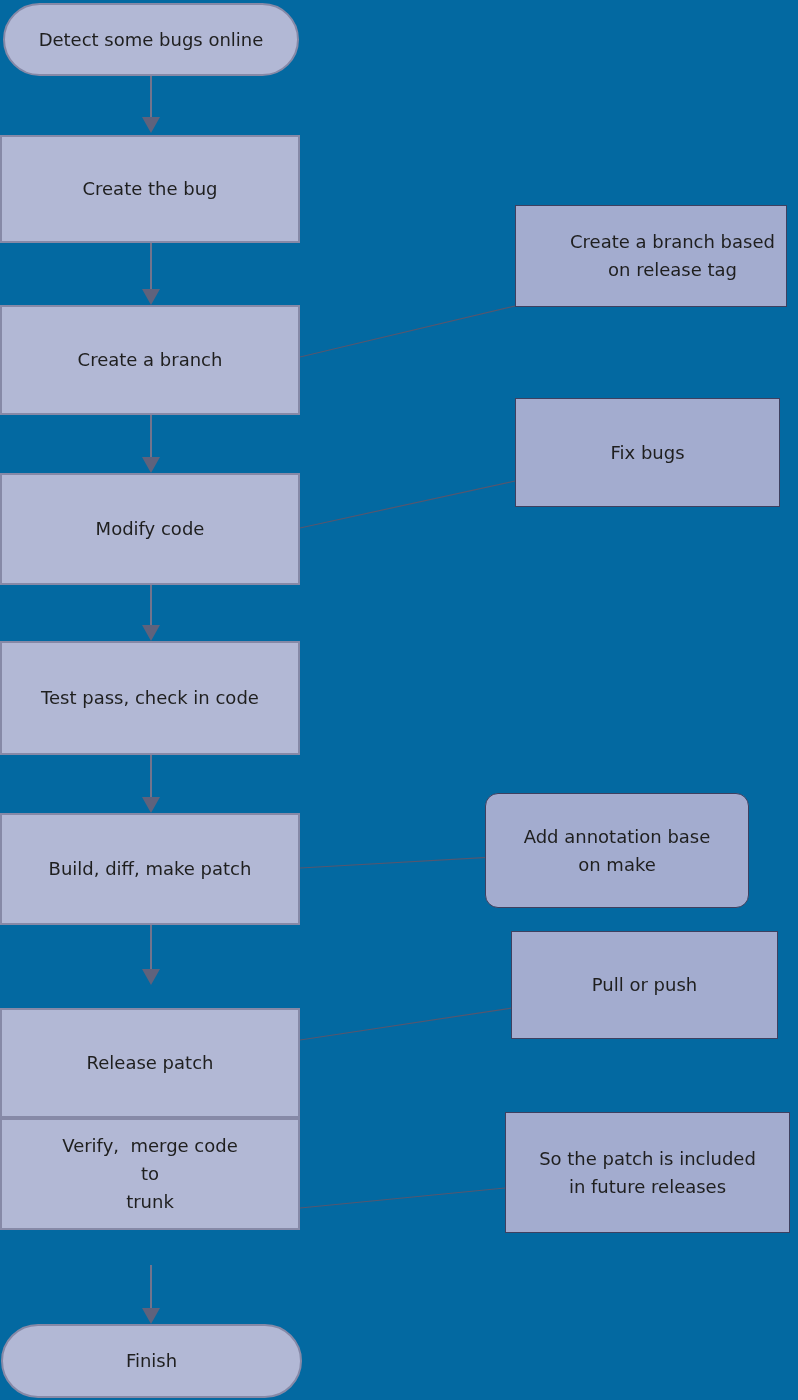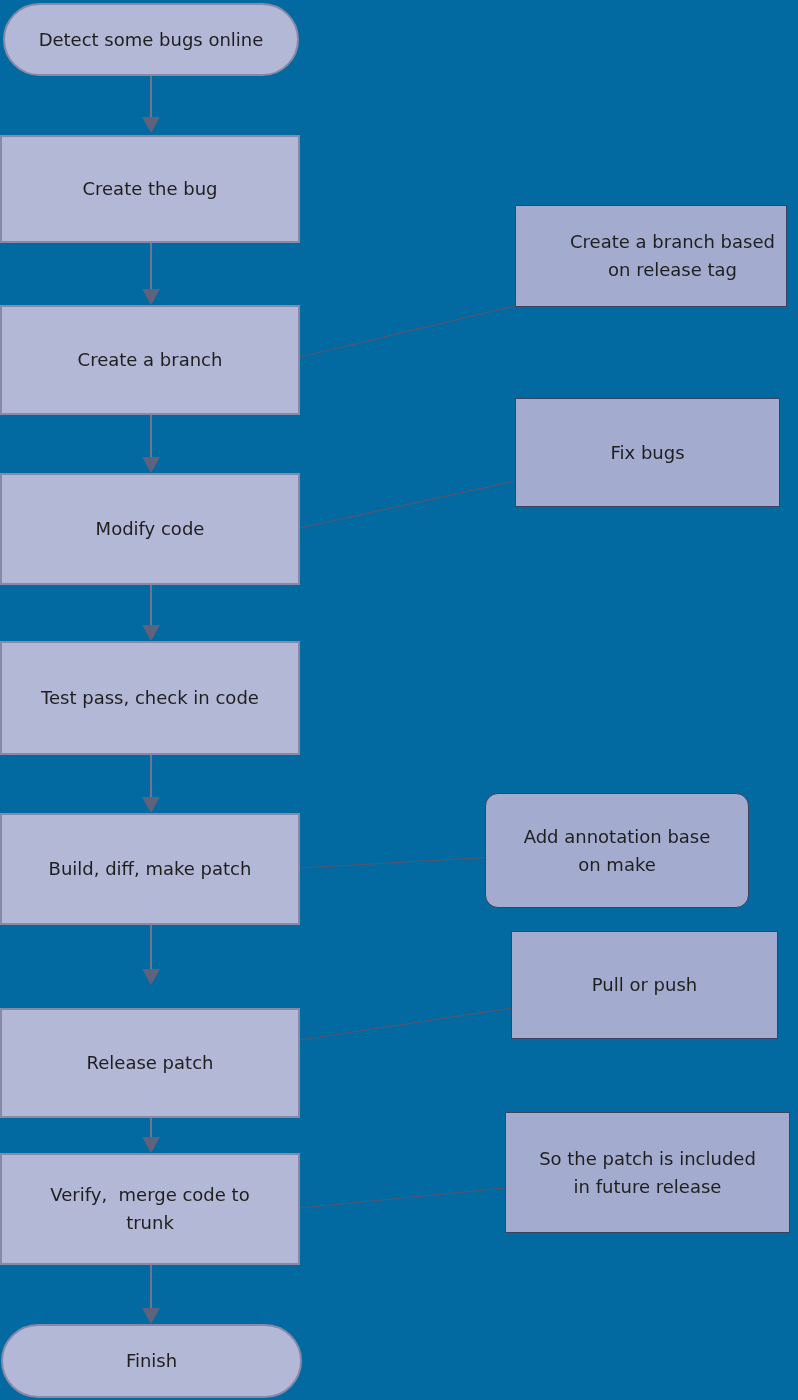--- a/index.html
+++ b/index.html
@@ -34,21 +34,21 @@
   }
   .line { display: block; white-space: pre-wrap; }
   
   .n1 { left: 3px;  top: 3px;    width: 296px; height: 73px;  }
   .n2 { left: 0px;  top: 135px;  width: 300px; height: 108px; }
   .n3 { left: 0px;  top: 305px;  width: 300px; height: 110px; }
   .n4 { left: 0px;  top: 473px;  width: 300px; height: 112px; }
   .n5 { left: 0px;  top: 641px;  width: 300px; height: 114px; }
   .n6 { left: 0px;  top: 813px;  width: 300px; height: 112px; }
   .n7 { left: 0px;  top: 985px;  width: 300px; height: 110px; margin-top: 23px; }
-  .n8 { left: 0px;  top: 1153px; width: 300px; height: 112px; padding: 0 38px; }
+  .n8 { left: 0px;  top: 1118px; width: 300px; height: 112px; padding: 0 50px; }
   .n9 { left: 1px;  top: 1324px; width: 301px; height: 74px;  }
   
   .a1 { left: 515px; top: 205px;  width: 272px; height: 102px; padding-left: 43px; }
   .a2 { left: 515px; top: 398px;  width: 265px; height: 109px; }
   .a3 { left: 485px; top: 793px;  width: 264px; height: 115px; border-radius: 13px; }
   .a4 { left: 511px; top: 931px;  width: 267px; height: 108px; }
   .a5 { left: 505px; top: 1112px; width: 285px; height: 121px; align-items: center; }
   #edges {
     position: absolute;
     left: 0; top: 0;
@@ -155,16 +155,16 @@
     <span class="line">Add annotation base</span>
     <span class="line">on make</span>
   </div>
 
   <div class="node annotation a4">
     <span class="line">Pull or push</span>
   </div>
 
   <div class="node annotation a5">
     <span class="line">So the patch is included</span>
-    <span class="line">in future release</span>
+    <span class="line">in future releases</span>
   </div>
 
 </div>
 
 </body></html>

